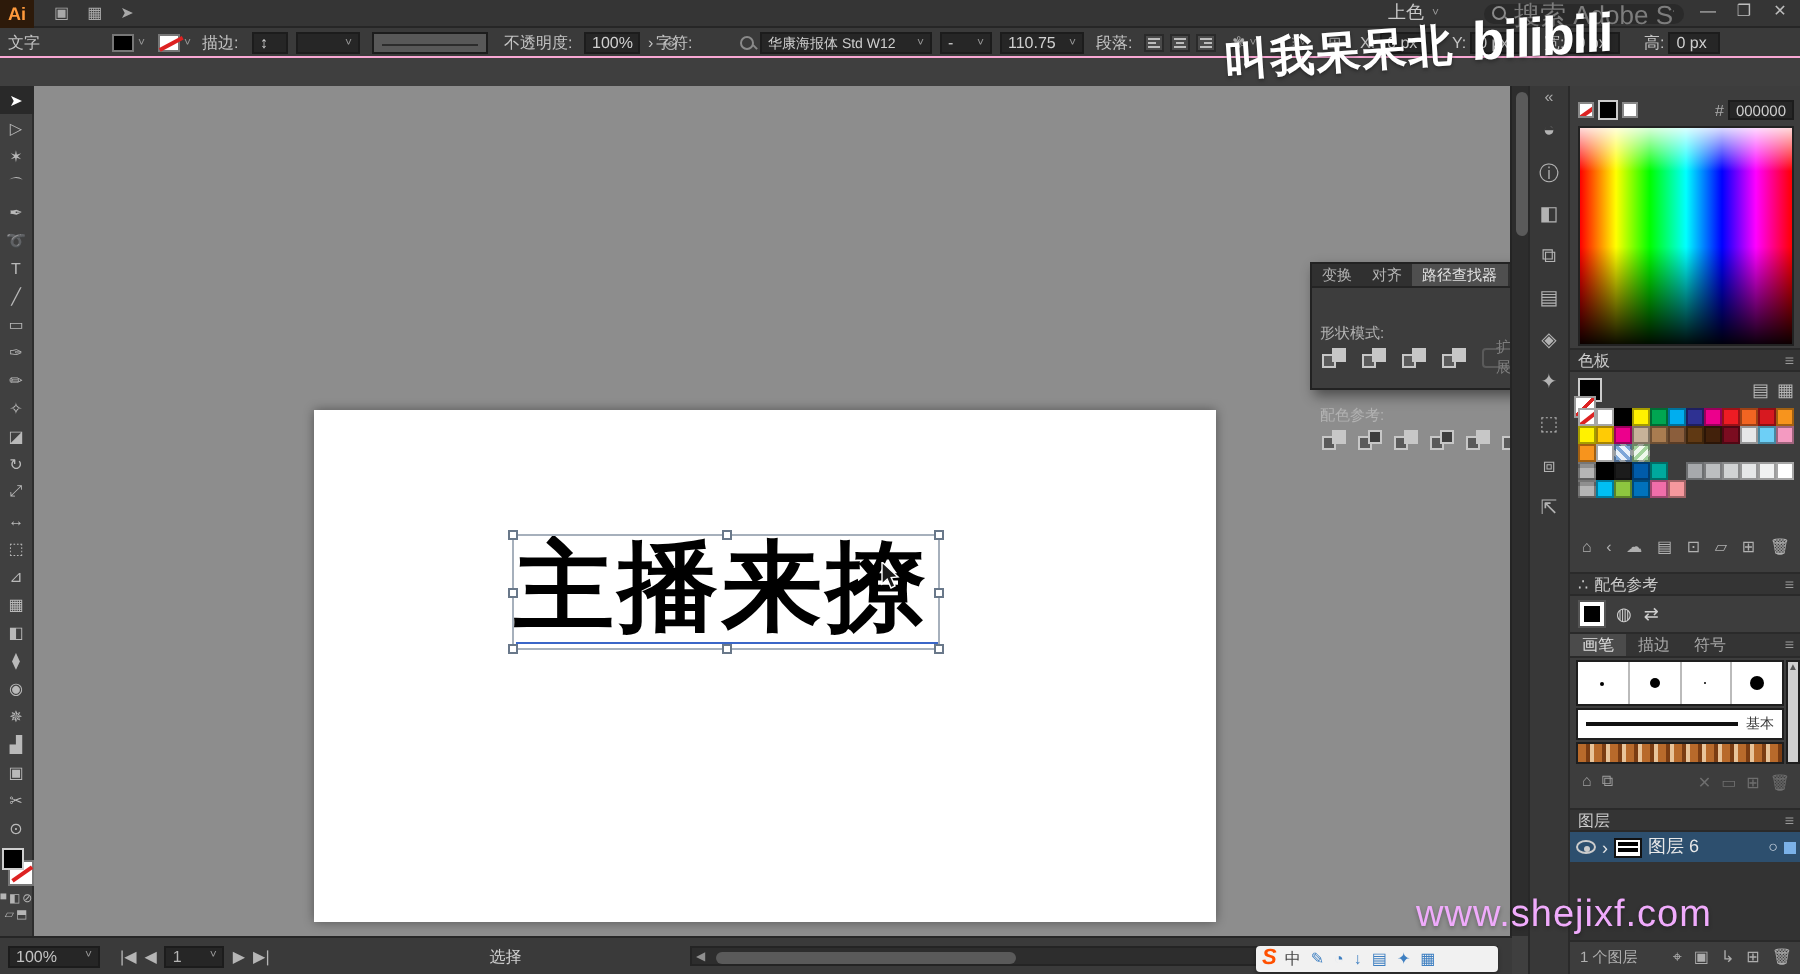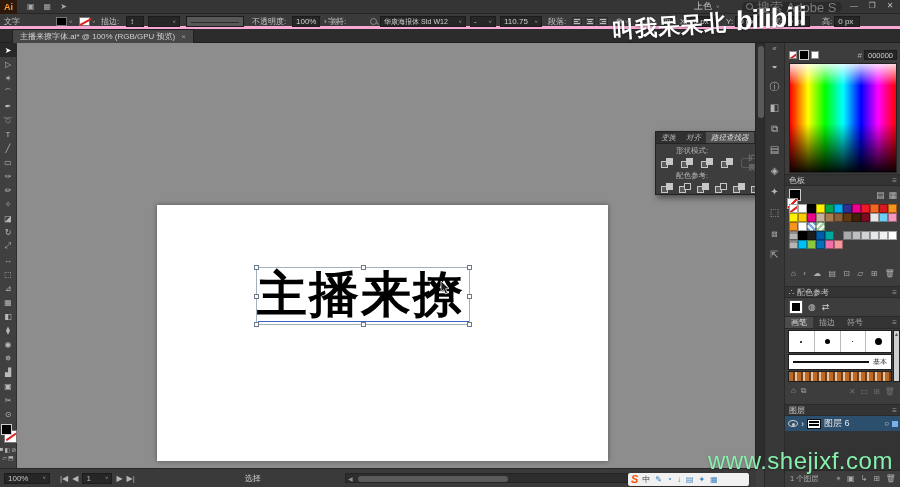--- a/index.html
+++ b/index.html
@@ -17,21 +17,21 @@
   .searchbox{position:absolute;left:742px;top:2px;width:100px;height:10px;background:#2a2a2a;border-radius:5px;display:flex;align-items:center;padding:0 4px;gap:3px;}
   .searchbox input{background:transparent;border:none;outline:none;color:#bbb;font-size:13px;width:80px;}
   .searchbox input::placeholder{color:#7d7d7d;}
   .winbtns{position:absolute;right:2px;top:0;display:flex;gap:2px;}
   .winbtn{width:16px;height:12px;text-align:center;line-height:12px;color:#bdbdbd;font-size:8px;}
   .mag{width:8px;height:8px;position:relative;display:inline-block;flex:none;}
   .mag::before{content:"";position:absolute;left:0;top:0;width:5px;height:5px;border:1px solid #8a8a8a;border-radius:50%;}
   .mag::after{content:"";position:absolute;left:5.5px;top:5.5px;width:3px;height:1px;background:#8a8a8a;transform:rotate(45deg);}
 
   
-  .controlbar{left:0;top:14px;width:900px;height:15px;background:#3a3a3a;border-bottom:3px solid #f9a8d4;font-size:8px;color:#c3c3c3;}
+  .controlbar{left:0;top:14px;width:900px;height:15px;background:#3a3a3a;border-bottom:1px solid #f9a8d4;font-size:8px;color:#c3c3c3;}
   .cb{position:absolute;top:0;height:15px;display:flex;align-items:center;gap:2px;}
   .swatch{width:11px;height:9px;border:1px solid #777;background:#000;}
   .swatch.none{background:#fff;position:relative;}
   .swatch.none::after{content:"";position:absolute;left:-1px;top:3px;width:13px;height:1.5px;background:#d22;transform:rotate(-28deg);}
   .caret{font-size:6px;color:#9a9a9a;}
   .field{background:#262626;border:1px solid #1c1c1c;height:11px;display:flex;align-items:center;padding:0 3px;color:#cfcfcf;}
   .wideprof{width:58px;height:11px;background:#585858;border:1px solid #1c1c1c;position:relative;}
   .wideprof::after{content:"";position:absolute;left:4px;right:4px;top:5px;height:1px;background:#2c2c2c;}
   .alignicons{display:flex;gap:3px;}
   .al{width:10px;height:9px;display:flex;flex-direction:column;justify-content:space-between;padding:1px;background:#4a4a4a;border:1px solid #2a2a2a;}
@@ -60,24 +60,24 @@
   .artboard{left:157px;top:205px;width:451px;height:256px;background:#ffffff;box-shadow:0 0 5px rgba(0,0,0,.4);}
   .cv-text{left:257px;top:264px;width:216px;font-size:49px;font-weight:bold;color:#000;letter-spacing:2px;line-height:60px;white-space:nowrap;transform:scaleX(1.02);transform-origin:left;}
   .selbox{left:256px;top:267px;width:214px;height:58px;border:1px solid #a6b0bc;}
   .handle{position:absolute;width:5px;height:5px;background:#fff;border:1px solid #69788a;}
   .baseline{left:258px;top:321px;width:212px;height:1px;background:#3a66c8;}
   .cursor-arrow{left:440px;top:281px;width:10px;height:14px;}
 
   
   .pfpanel{left:655px;top:131px;width:118px;height:64px;background:#3d3d3d;border:1px solid #222;box-shadow:2px 3px 6px rgba(0,0,0,.45);font-size:7.5px;}
   .pf-tabs{display:flex;height:12px;background:#303030;align-items:stretch;border-bottom:1px solid #242424;}
-  .pf-tab{padding:0 5px;display:flex;align-items:center;color:#b5b5b5;font-style:italic;}
+  .pf-tab{padding:0 5px;display:flex;align-items:center;color:#b5b5b5;}
   .pf-tab.active{background:#4f4f4f;color:#e3e3e3;}
   .pf-tabx{margin-left:auto;display:flex;align-items:center;gap:3px;padding-right:3px;color:#9a9a9a;font-size:7px;}
-  .pf-label{padding:2px 20px 1px;color:#b2b2b2;}
+  .pf-label{padding:2px 4px 1px;color:#b2b2b2;margin-top:16px;}
   .pf-row{display:flex;align-items:center;gap:7px;padding:0 5px;height:12px;}
   .pf{width:13px;height:10px;position:relative;display:inline-block;flex:none;}
   .pf i{position:absolute;width:7px;height:7px;border:1px solid #c7c7c7;}
   .pf i:first-child{left:0;top:3px;background:#5a5a5a;}
   .pf i:last-child{left:5px;top:0;background:#c7c7c7;}
   .pf.hollow i:last-child{background:#3d3d3d;}
   .pf-expand{margin-left:auto;border:1px solid #5a5a5a;border-radius:2px;color:#7e7e7e;padding:0 6px;height:10px;display:flex;align-items:center;}
 
   
   .vscroll{left:755px;top:43px;width:9px;height:425px;background:#2d2d2d;border-left:1px solid #242424;}
@@ -158,21 +158,21 @@
 
   
   .sogou{left:628px;top:473px;width:121px;height:13px;background:#f1f1f1;border-radius:2px;box-shadow:0 1px 2px rgba(0,0,0,.4);display:flex;align-items:center;gap:4px;padding:0 3px;z-index:30;}
   .sogou-logo{color:#ff5000;font-weight:bold;font-style:italic;font-size:11px;line-height:11px;}
   .sogou .sg{font-size:8px;line-height:10px;}
 
   
   .wm-top{left:612px;top:8px;display:flex;align-items:center;gap:9px;transform:rotate(-4deg);color:#fff;z-index:40;text-shadow:0 1px 2px rgba(0,0,0,.35);}
   .wm-top .t1{font-size:22px;font-weight:bold;letter-spacing:1px;}
   .wm-top .t2{font-size:27px;font-weight:bold;letter-spacing:-1px;transform:skewX(-4deg);}
-  .wm-bottom{left:708px;top:447px;font-size:24px;color:#86efac;z-index:40;text-shadow:0 1px 2px rgba(0,0,0,.3);letter-spacing:.5px;}
+  .wm-bottom{left:708px;top:447px;font-size:19px;color:#f0abfc;z-index:40;text-shadow:0 1px 2px rgba(0,0,0,.3);letter-spacing:.5px;}
 </style>
 </head>
 <body>
 
 <div id="root">
 
   <div class="titlebar abs">
     <div class="ai-logo">Ai</div>
     <div class="tb-extra">
         <span>▣</span>
@@ -287,26 +287,20 @@
     <div class="cb" style="left:772px">
         <span>宽:</span>
         <span class="field" style="width:26px">0 px</span>
       </div>
     <div class="cb" style="left:822px">
         <span>高:</span>
         <span class="field" style="width:26px">0 px</span>
       </div>
   </div>
 
-  <div class="tabstrip abs">
-    <div class="doctab">
-      <span>主播来撩字体.ai* @ 100% (RGB/GPU 预览)</span>
-      <span class="close">×</span>
-    </div>
-  </div>
 
   <div class="toolbar abs">
     <div style="display:flex;flex-direction:column;align-items:center;">
         <div class="tool active">➤</div>
         <div class="tool">▷</div>
         <div class="tool">✶</div>
         <div class="tool">⌒</div>
         <div class="tool">✒</div>
         <div class="tool">➰</div>
         <div class="tool">T</div>

